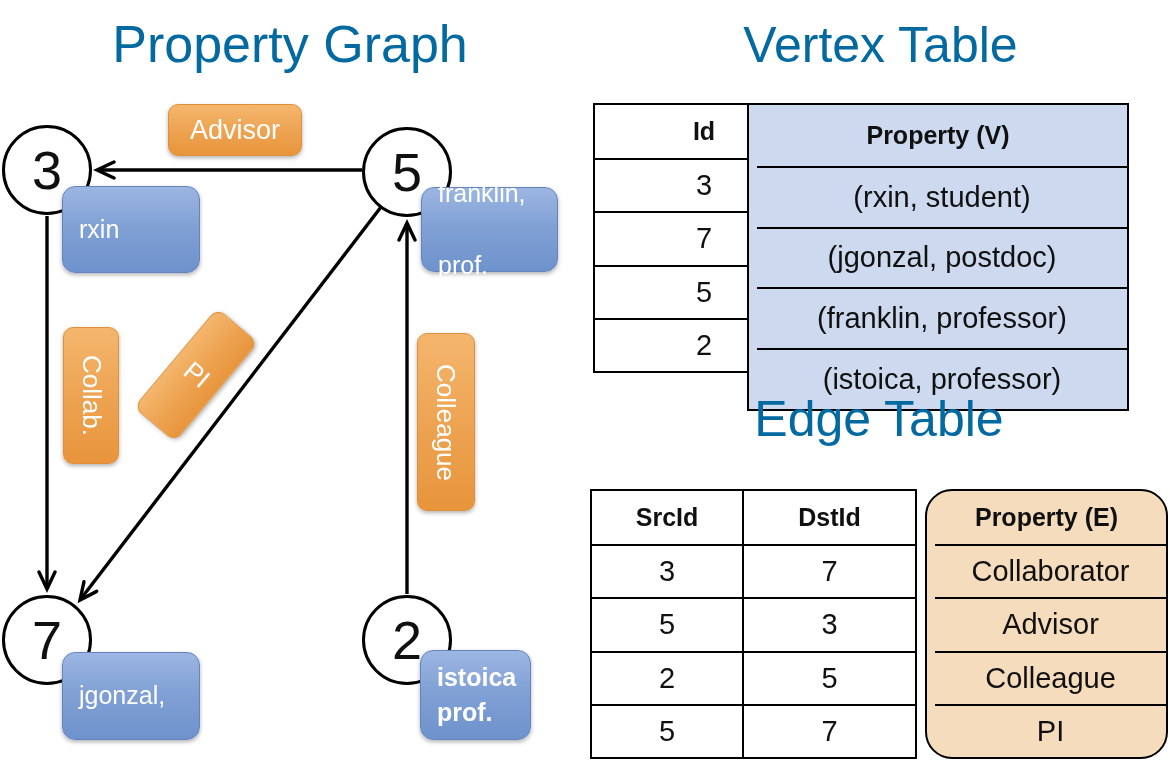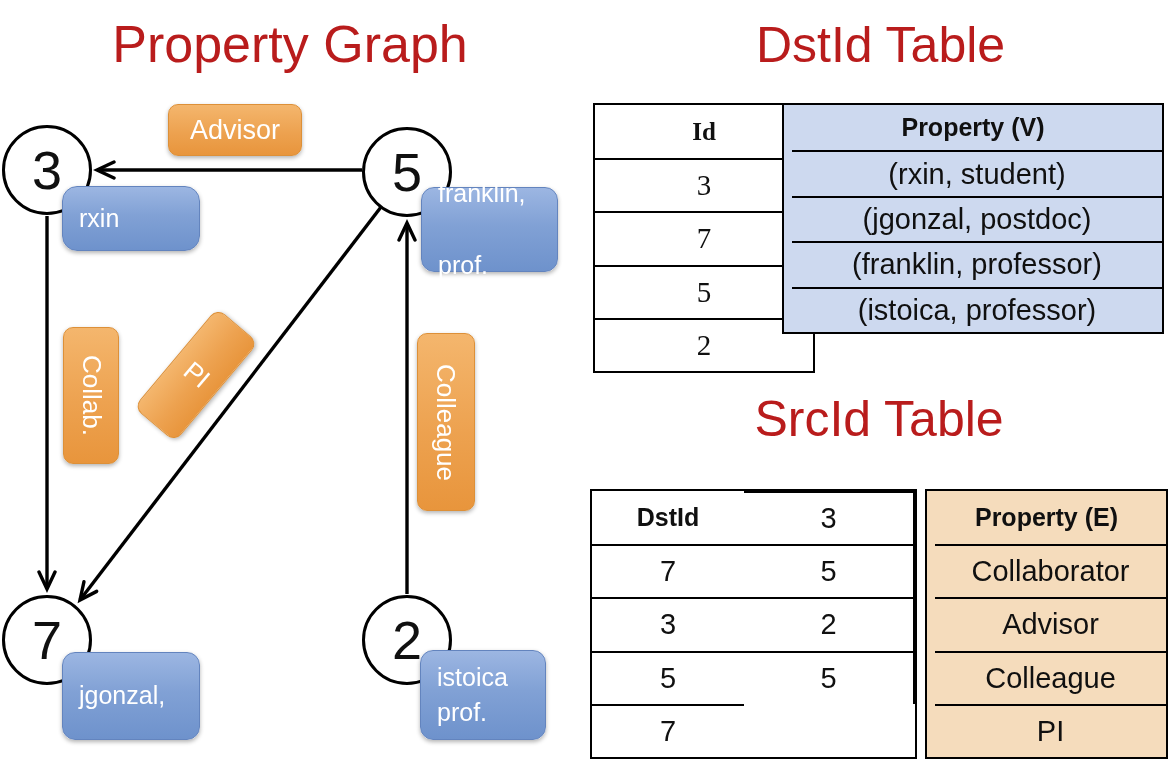--- a/index.html
+++ b/index.html
@@ -2,21 +2,21 @@
 <html><head>
 <meta charset="utf-8">
 <style>
   html,body{margin:0;padding:0;background:#fff;}
   .stage{
     position:relative;width:1170px;height:760px;background:#fff;overflow:hidden;
     font-family:"Liberation Sans",sans-serif;color:#111;
   }
   .title{
     position:absolute;text-align:center;font-weight:300;letter-spacing:0px;
-    color:#b91c1c;white-space:nowrap;
+    color:#0369a1;white-space:nowrap;
   }
   
   .edges{position:absolute;left:0;top:0;z-index:1;}
   .node{
     position:absolute;width:90px;height:90px;border:3.5px solid #000;border-radius:50%;
     background:#fff;box-sizing:border-box;z-index:2;
     display:flex;align-items:center;justify-content:center;
     font-size:54px;font-weight:300;color:#101010;
   }
   .elabel{
@@ -71,79 +71,80 @@
     <path d="M47,216 L47,589" stroke="#000" stroke-width="3.4" marker-end="url(#arrow)"></path>
     <path d="M381,207 L80,600" stroke="#000" stroke-width="3.4" marker-end="url(#arrow)"></path>
     <path d="M407,594 L407,223" stroke="#000" stroke-width="3.4" marker-end="url(#arrow)"></path>
   </svg>
 
   <div class="node" style="left:2px;top:125px;">3</div>
   <div class="node" style="left:362px;top:127px;">5</div>
   <div class="node" style="left:2px;top:595px;">7</div>
   <div class="node" style="left:362px;top:595px;">2</div>
 
-  <div class="vbox" style="left:62px;top:186px;width:138px;height:65px;border-radius:15px;">
+  <div class="vbox" style="left:62px;top:186px;width:138px;height:87px;">
     <span>rxin</span>
   </div>
   <div class="vbox" style="left:421px;top:187px;width:137px;height:85px;gap:37px;">
     <span>franklin,</span>
     <span>prof.</span>
   </div>
   <div class="vbox" style="left:62px;top:652px;width:138px;height:88px;">
     <span>jgonzal,</span>
   </div>
-  <div class="vbox" style="left:420px;top:650px;width:126px;height:90px;">
+  <div class="vbox" style="left:420px;top:650px;width:111px;height:90px;font-weight:bold;">
     <span>istoica</span>
     <span>prof.</span>
   </div>
 
   <div class="elabel" style="left:168px;top:104px;width:134px;height:52px;font-size:27px;">Advisor</div>
   <div class="elabel" style="left:63px;top:327px;width:56px;height:137px;">
     <span class="vtext">Collab.</span>
   </div>
   <div class="elabel tilt" style="left:131px;top:348px;width:130px;height:54px;">
     <span class="vtext">PI</span>
   </div>
   <div class="elabel" style="left:417px;top:333px;width:58px;height:178px;">
     <span class="vtext">Colleague</span>
   </div>
 
-  <div class="title" style="left:593px;top:16px;width:575px;font-size:50px;">DstId Table</div>
+  <div class="title" style="left:593px;top:16px;width:575px;font-size:50px;">Vertex Table</div>
 
-  <div class="tcol" style="left:593px;top:103px;width:222px;height:270px;font-family:Liberation Serif, serif;">
+  <div class="tcol" style="left:593px;top:103px;width:222px;height:270px;">
     <div class="cell hdr first">Id</div>
     <div class="cell">3</div>
     <div class="cell">7</div>
     <div class="cell">5</div>
     <div class="cell">2</div>
   </div>
 
-  <div class="tcol bluefill" style="left:782px;top:103px;width:382px;height:231px;">
+  <div class="tcol bluefill" style="left:747px;top:103px;width:382px;height:308px;">
     <div class="cell hdr first">Property (V)</div>
     <div class="cell propcell">(rxin, student)</div>
     <div class="cell propcell">(jgonzal, postdoc)</div>
     <div class="cell propcell">(franklin, professor)</div>
     <div class="cell propcell">(istoica, professor)</div>
   </div>
 
-  <div class="title" style="left:590px;top:390px;width:578px;font-size:50px;">SrcId Table</div>
+  <div class="title" style="left:590px;top:390px;width:578px;font-size:50px;">Edge Table</div>
 
   <div class="tcol twocol" style="left:590px;top:489px;width:327px;height:270px;">
+    <div class="cell hdr first lc">SrcId</div>
     <div class="cell hdr first">DstId</div>
     <div class="cell lc">3</div>
     <div class="cell">7</div>
     <div class="cell lc">5</div>
     <div class="cell">3</div>
     <div class="cell lc">2</div>
     <div class="cell">5</div>
     <div class="cell lc">5</div>
     <div class="cell">7</div>
   </div>
 
-  <div class="tcol orangefill" style="left:925px;top:489px;width:243px;height:270px;">
+  <div class="tcol orangefill" style="left:925px;top:489px;width:243px;height:270px;border-radius:27px;">
     <div class="cell hdr first">Property (E)</div>
     <div class="cell propcell">Collaborator</div>
     <div class="cell propcell">Advisor</div>
     <div class="cell propcell">Colleague</div>
     <div class="cell propcell">PI</div>
   </div>
 
 </div>
 
 </body></html>

